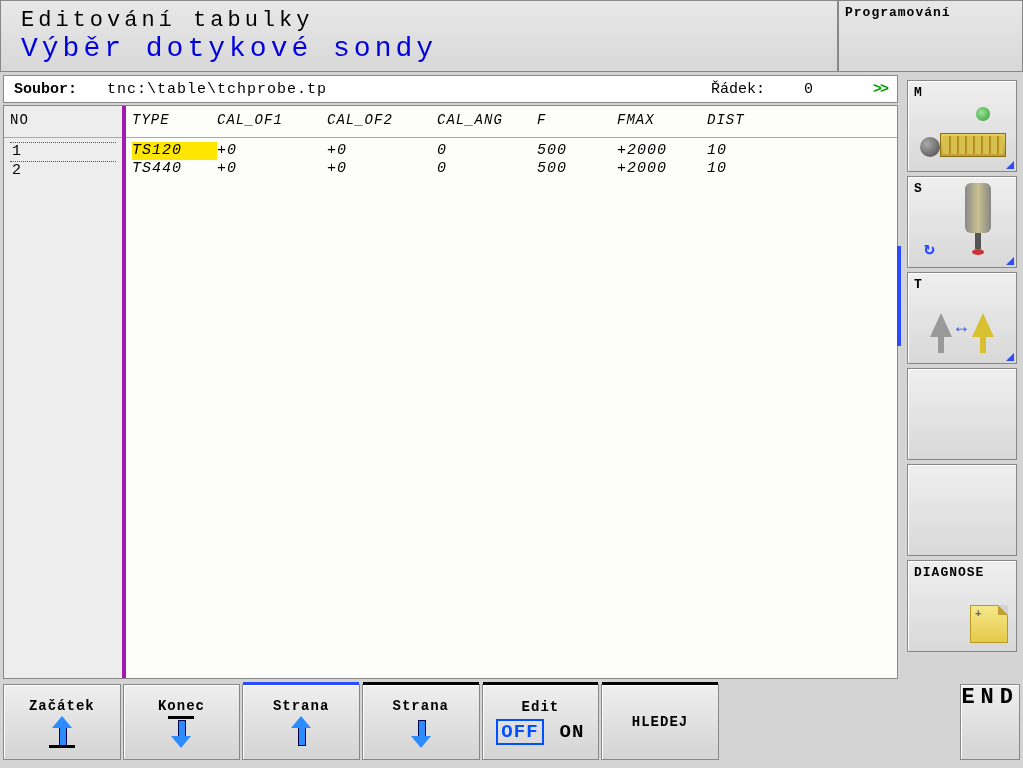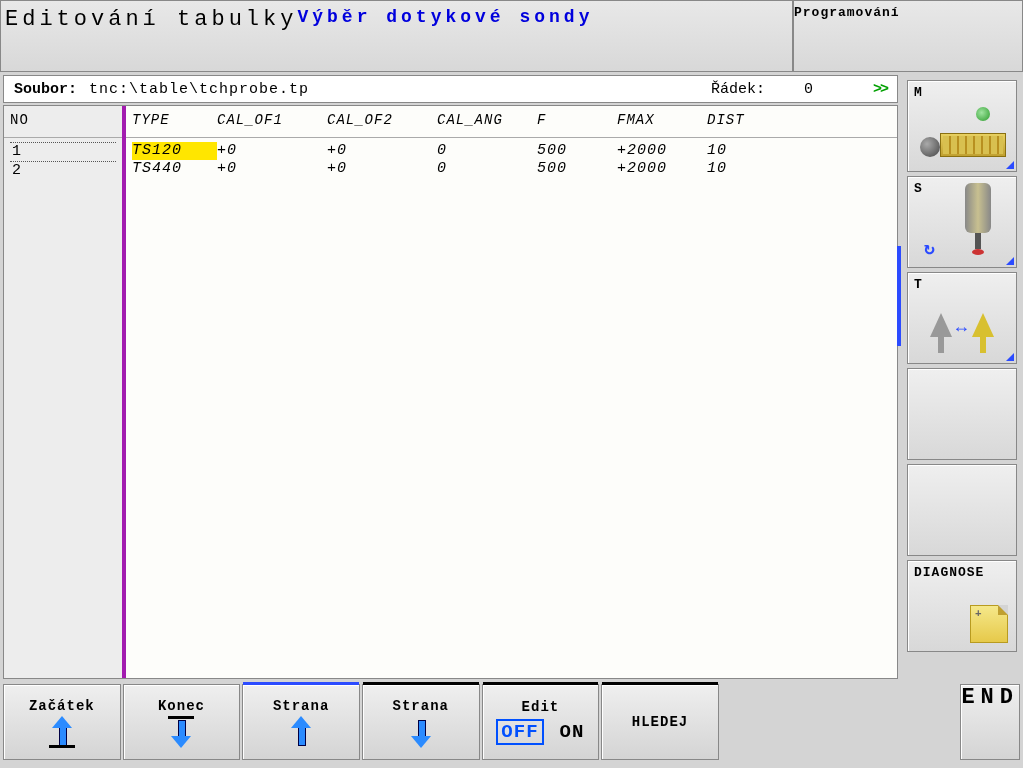--- a/index.html
+++ b/index.html
@@ -12,40 +12,40 @@
     overflow: hidden;
   }
   .header {
     display: flex;
     height: 72px;
   }
   .title-area {
     flex: 1;
     background: linear-gradient(#e8e8e8, #d8d8d8);
     border: 1px solid #888;
-    padding: 6px 4px;
-    display: flex;
-    flex-direction: row;
+    padding: 6px 20px;
+    display: flex;
+    flex-direction: column;
+    justify-content: center;
   }
   .title-line1 {
     font-size: 22px;
     letter-spacing: 4px;
     color: #000;
   }
   .title-line2 {
-    font-size: 18px;
+    font-size: 28px;
     letter-spacing: 4px;
     color: #0000dd;
-    font-weight: bold;
   }
   .mode-area {
-    width: 230px;
+    width: 185px;
     background: linear-gradient(#e8e8e8, #d8d8d8);
     border: 1px solid #888;
-    padding: 4px 0;
+    padding: 4px 6px;
     font-size: 13px;
     letter-spacing: 1px;
     font-weight: bold;
   }
   .body-row {
     display: flex;
     height: 610px;
   }
   .main-panel {
     flex: 1;
@@ -57,21 +57,21 @@
     background: #fff;
     border: 1px solid #888;
     height: 28px;
     display: flex;
     align-items: center;
     padding: 0 10px;
     font-size: 15px;
     position: relative;
   }
   .file-bar .lbl { margin-right: 6px; font-weight: bold; }
-  .file-bar .path { margin-left: 6px; letter-spacing: 1px; }
+  .file-bar .path { margin-left: 24px; letter-spacing: 1px; }
   .file-bar .row-lbl { margin-left: auto; margin-right: 8px; }
   .file-bar .row-val { min-width: 40px; text-align: right; }
   .file-bar .chevrons { color: #00a000; font-weight: bold; margin-left: 60px; letter-spacing: -2px; }
   .table-wrap {
     flex: 1;
     display: flex;
     border: 1px solid #888;
     margin-top: 2px;
     background: #fdfdfa;
   }

